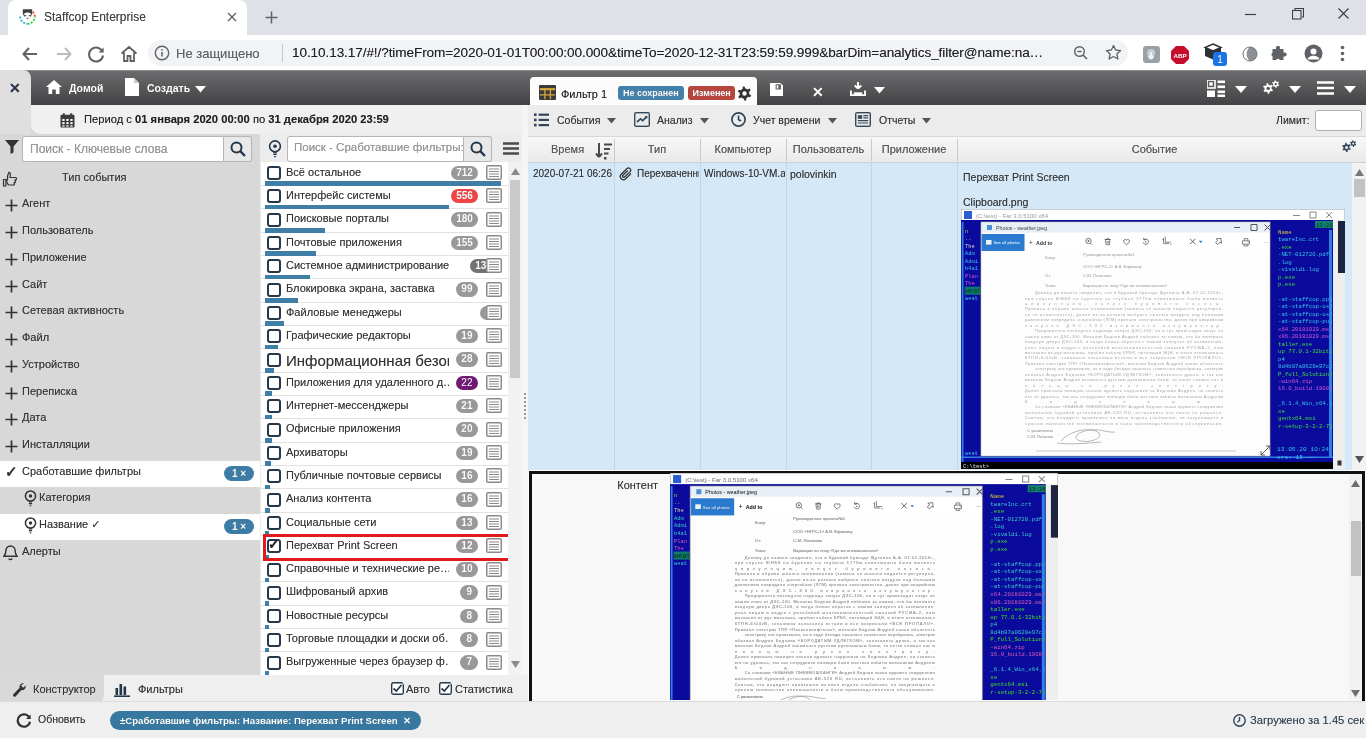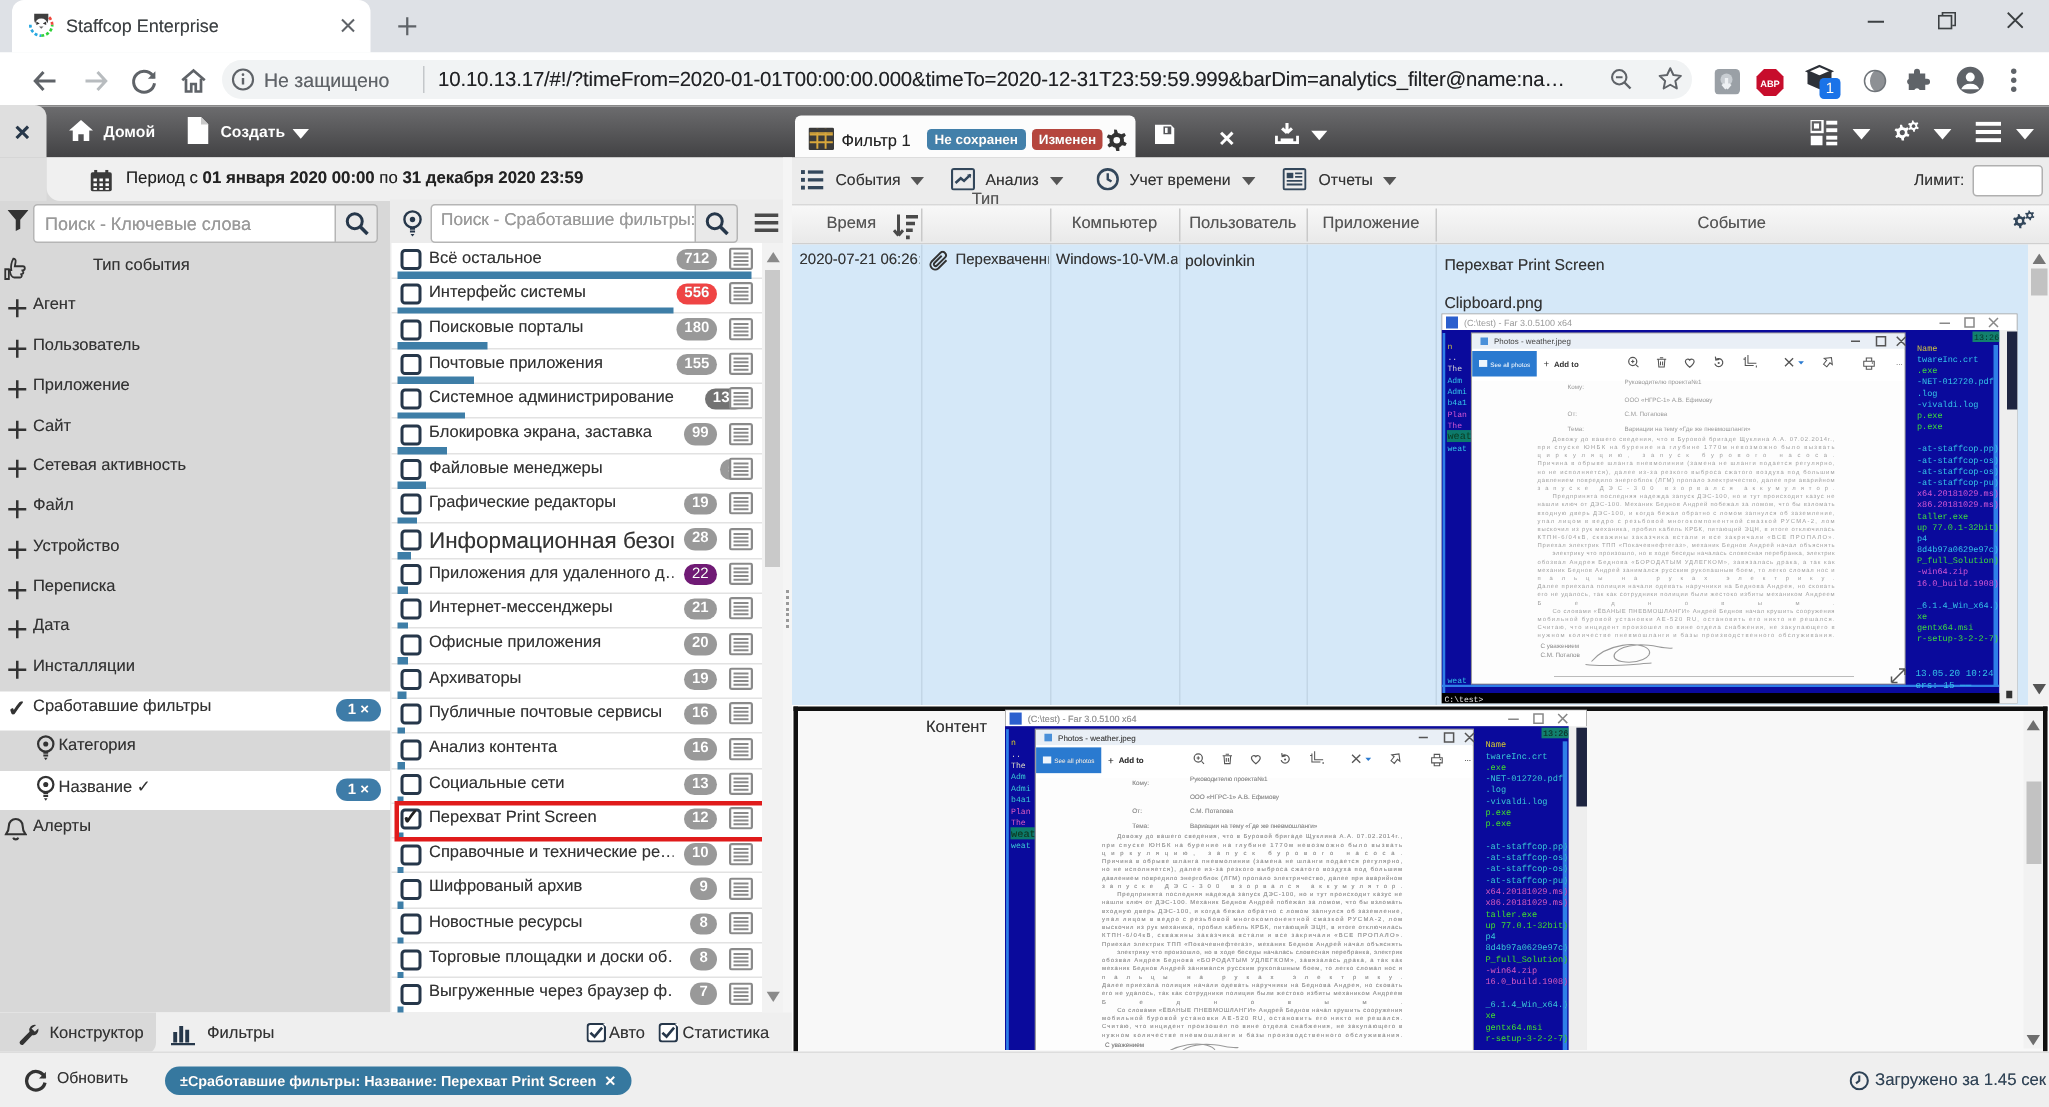--- a/index.html
+++ b/index.html
@@ -593,21 +593,21 @@
   <div class="abs" style="left:879px;top:114px;font-size:10.5px;color:#333;">Отчеты</div>
   <svg class="abs" style="left:922px;top:118px" width="9" height="6" viewBox="0 0 9 6">
       <path d="M0 0 H9 L4.5 5.5 Z" fill="#555"></path>
     </svg>
   <div class="abs" style="left:1276px;top:114px;font-size:10.5px;color:#333;">Лимит:</div>
   <div class="abs" style="left:1315px;top:110px;width:47px;height:21px;background:#fff;border:1px solid #b0b0b0;border-radius:3px;"></div>
 
   <div class="abs" style="left:528px;top:136px;width:838px;height:27px;background:linear-gradient(#f8f8f8,#e9e9e9);border-bottom:1px solid #cfcfcf;border-top:1px solid #d8d8d8;"></div>
   <div id="tableheader">
       <div class="abs" style="left:551px;top:143px;font-size:11px;color:#555;">Время</div>
-      <div class="abs" style="left:614px;top:127px;width:86px;text-align:center;font-size:11px;color:#555;">Тип</div>
+      <div class="abs" style="left:614px;top:143px;width:86px;text-align:center;font-size:11px;color:#555;">Тип</div>
       <div class="abs" style="left:614px;top:139px;width:1px;height:22px;background:#c9c9c9;"></div>
       <div class="abs" style="left:700px;top:143px;width:86px;text-align:center;font-size:11px;color:#555;">Компьютер</div>
       <div class="abs" style="left:700px;top:139px;width:1px;height:22px;background:#c9c9c9;"></div>
       <div class="abs" style="left:786px;top:143px;width:85px;text-align:center;font-size:11px;color:#555;">Пользователь</div>
       <div class="abs" style="left:786px;top:139px;width:1px;height:22px;background:#c9c9c9;"></div>
       <div class="abs" style="left:871px;top:143px;width:86px;text-align:center;font-size:11px;color:#555;">Приложение</div>
       <div class="abs" style="left:871px;top:139px;width:1px;height:22px;background:#c9c9c9;"></div>
       <div class="abs" style="left:957px;top:143px;width:395px;text-align:center;font-size:11px;color:#555;">Событие</div>
       <div class="abs" style="left:957px;top:139px;width:1px;height:22px;background:#c9c9c9;"></div>
       <svg class="abs" style="left:595px;top:142px" width="17" height="18" viewBox="0 0 17 18">

